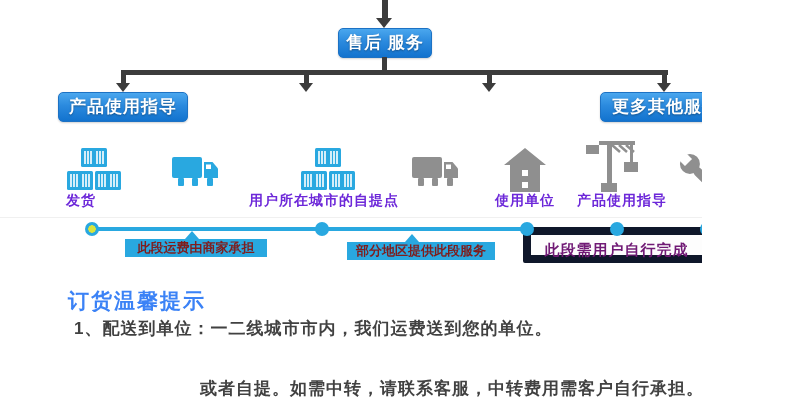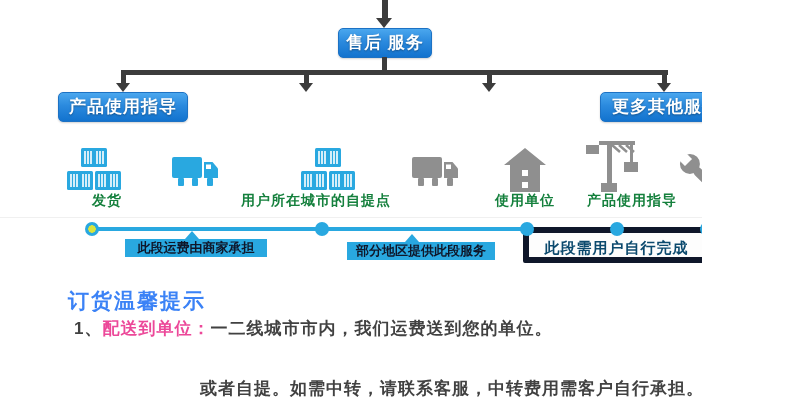--- a/index.html
+++ b/index.html
@@ -14,42 +14,42 @@
 
   
   .bbox{position:absolute;height:30px;line-height:28px;text-align:center;color:#fff;
         font-weight:bold;font-size:17px;letter-spacing:1px;
         background:linear-gradient(180deg,#4aa7ee 0%,#2b8ade 45%,#1273ce 100%);
         border:1px solid #1d72c4;border-radius:5px;box-sizing:border-box;
         text-shadow:0 1px 2px rgba(0,0,0,.35);box-shadow:0 1px 2px rgba(0,0,0,.18);}
 
   
   .icon{position:absolute;}
-  .ilabel{position:absolute;top:192px;font-size:14px;font-weight:bold;color:#15803d;
-          text-align:right;letter-spacing:1px;white-space:nowrap;}
+  .ilabel{position:absolute;top:192px;font-size:14px;font-weight:bold;color:#6d28d9;
+          text-align:left;letter-spacing:1px;white-space:nowrap;}
   .divider{position:absolute;left:0;top:217px;width:790px;height:1px;background:#f0f0f0;}
 
   
   .tl-line{position:absolute;left:92px;top:227px;width:615px;height:4px;background:#29a8e0;border-radius:2px;}
   .dot{position:absolute;top:222px;width:14px;height:14px;border-radius:50%;background:#29a8e0;z-index:3;}
   .dot.start{background:radial-gradient(circle at 50% 50%,#d9e43c 0 3.5px,#29a8e0 4px);}
-  .seg{position:absolute;background:#29a8e0;color:#0f172a;font-weight:bold;font-size:13px;
+  .seg{position:absolute;background:#29a8e0;color:#7f1d1d;font-weight:bold;font-size:13px;
        height:18px;line-height:18px;text-align:center;white-space:nowrap;z-index:2;}
   .seg-arrow{position:absolute;top:-8px;width:0;height:0;border-left:7px solid transparent;
        border-right:7px solid transparent;border-bottom:8px solid #29a8e0;}
   .bracket{position:absolute;left:523px;top:227px;width:187px;height:36px;box-sizing:border-box;
-       border:6px solid #0f172a;background:#fdfdfd;border-radius:2px;color:#0c4a6e;
+       border:8px solid #0f172a;background:#fdfdfd;border-radius:2px;color:#701a75;
        font-weight:bold;font-size:15px;line-height:30px;text-align:center;z-index:1;letter-spacing:1px;}
 
   
   .note-heading{position:absolute;left:68px;top:287px;font-size:21px;font-weight:bold;
        color:#3b82f6;letter-spacing:2px;white-space:nowrap;}
   .note-line{position:absolute;font-size:17px;font-weight:bold;color:#414141;
        letter-spacing:1px;white-space:nowrap;}
-  .nred{color:#ec4899;}
+  .nred{color:#404040;}
 </style>
 </head>
 <body>
 
 <div class="stage">
 
   <div class="tline" style="left:382px;top:0;width:6px;height:19px"></div>
   <div class="ahead big" style="left:376px;top:18px"></div>
 
   <div class="bbox" style="left:338px;top:28px;width:94px">售后 服务</div>
@@ -105,21 +105,21 @@
         <rect x="1" y="24" width="26" height="19" rx="1.5"></rect>
         <rect x="29" y="24" width="26" height="19" rx="1.5"></rect>
       </g>
       <g stroke="#ffffff" stroke-width="1.6">
         <path d="M19 4v13M22 4v13M25 4v13M31 4v13M34 4v13M37 4v13"></path>
         <path d="M5 27v13M8 27v13M11 27v13M17 27v13M20 27v13M23 27v13"></path>
         <path d="M33 27v13M36 27v13M39 27v13M45 27v13M48 27v13M51 27v13"></path>
       </g>
     </svg>
   </div>
-  <div class="ilabel" style="left:241px;width:150px">用户所在城市的自提点</div>
+  <div class="ilabel" style="left:249px;width:150px">用户所在城市的自提点</div>
 
   <div class="icon" style="left:412px;top:155px">
     <svg width="46" height="34" viewBox="0 0 46 34">
       <g fill="#8f8f8f">
         <rect x="0" y="2" width="30" height="21" rx="2"></rect>
         <path d="M32 7 h8.5 l5.5 6.5 V23 H32 Z"></path>
         <rect x="6" y="23" width="6" height="8" rx="1"></rect>
         <rect x="20" y="23" width="6" height="8" rx="1"></rect>
         <rect x="35" y="23" width="6" height="8" rx="1"></rect>
       </g>

